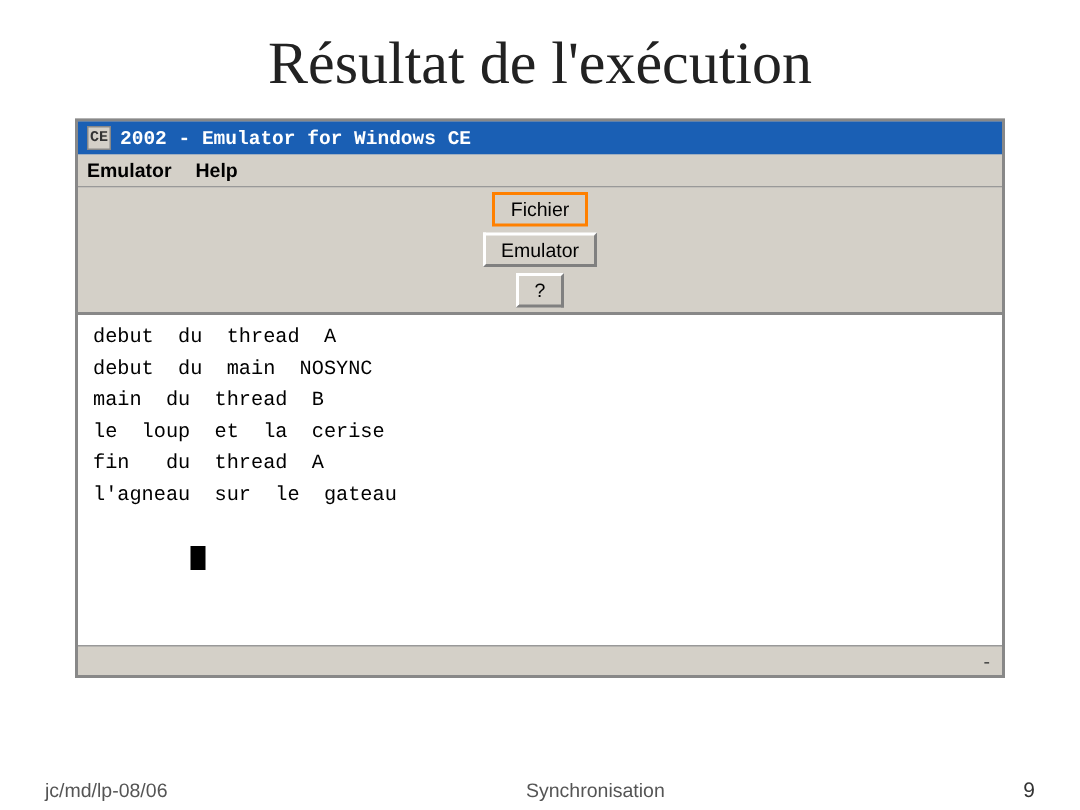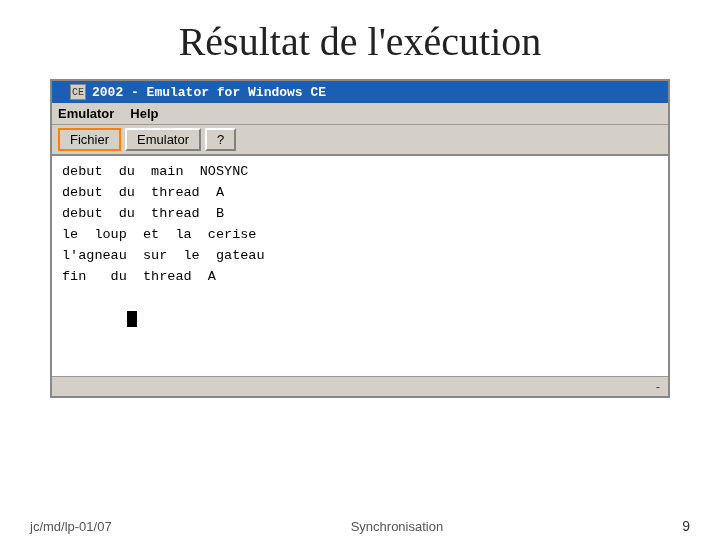--- a/index.html
+++ b/index.html
@@ -51,23 +51,22 @@
       width: 16px;
       height: 16px;
       background: #aaa;
       border: 1px solid #888;
       display: inline-block;
       font-size: 10px;
       color: #333;
       display: flex;
       align-items: center;
       justify-content: center;
-      font-weight: normal;
-      background: #d4d0c8;
-      margin-left: 12px;
+      font-weight: bold;
+      background: #d4d0c8;
     }
 
     .menu-bar {
       background: #d4d0c8;
       padding: 3px 6px;
       display: flex;
       gap: 16px;
       font-size: 13px;
       color: #000;
       font-family: Arial, sans-serif;
@@ -79,20 +78,21 @@
       font-weight: bold;
     }
 
     .toolbar-bar {
       background: #d4d0c8;
       padding: 3px 6px;
       display: flex;
       gap: 4px;
       align-items: center;
       border-bottom: 2px solid #888;
+      flex-direction: column;
     }
 
     .toolbar-btn {
       border: 2px solid;
       border-color: #fff #808080 #808080 #fff;
       background: #d4d0c8;
       padding: 2px 10px;
       font-size: 13px;
       font-family: Arial, sans-serif;
       cursor: pointer;
@@ -174,33 +174,33 @@
       <span class="menu-item">Help</span>
     </div>
 
     <div class="toolbar-bar">
       <button class="toolbar-btn active">Fichier</button>
       <button class="toolbar-btn">Emulator</button>
       <button class="toolbar-btn">?</button>
     </div>
 
     <div class="console-area">
+      <div class="console-line">debut  du  thread  A</div>
       <div class="console-line">debut  du  main  NOSYNC</div>
-      <div class="console-line">debut  du  thread  A</div>
-      <div class="console-line">debut  du  thread  B</div>
+      <div class="console-line">main  du  thread  B</div>
       <div class="console-line">le  loup  et  la  cerise</div>
+      <div class="console-line">fin   du  thread  A</div>
       <div class="console-line">l'agneau  sur  le  gateau</div>
-      <div class="console-line">fin   du  thread  A</div>
       <div class="console-line">
         <span class="cursor-block"></span>
       </div>
     </div>
 
     <div class="status-dash">-</div>
 
   </div>
 </div>
 
 <div class="footer">
-  <span>jc/md/lp-01/07</span>
+  <span>jc/md/lp-08/06</span>
   <span>Synchronisation</span>
   <span class="footer-page">9</span>
 </div>
 
 </body></html>

